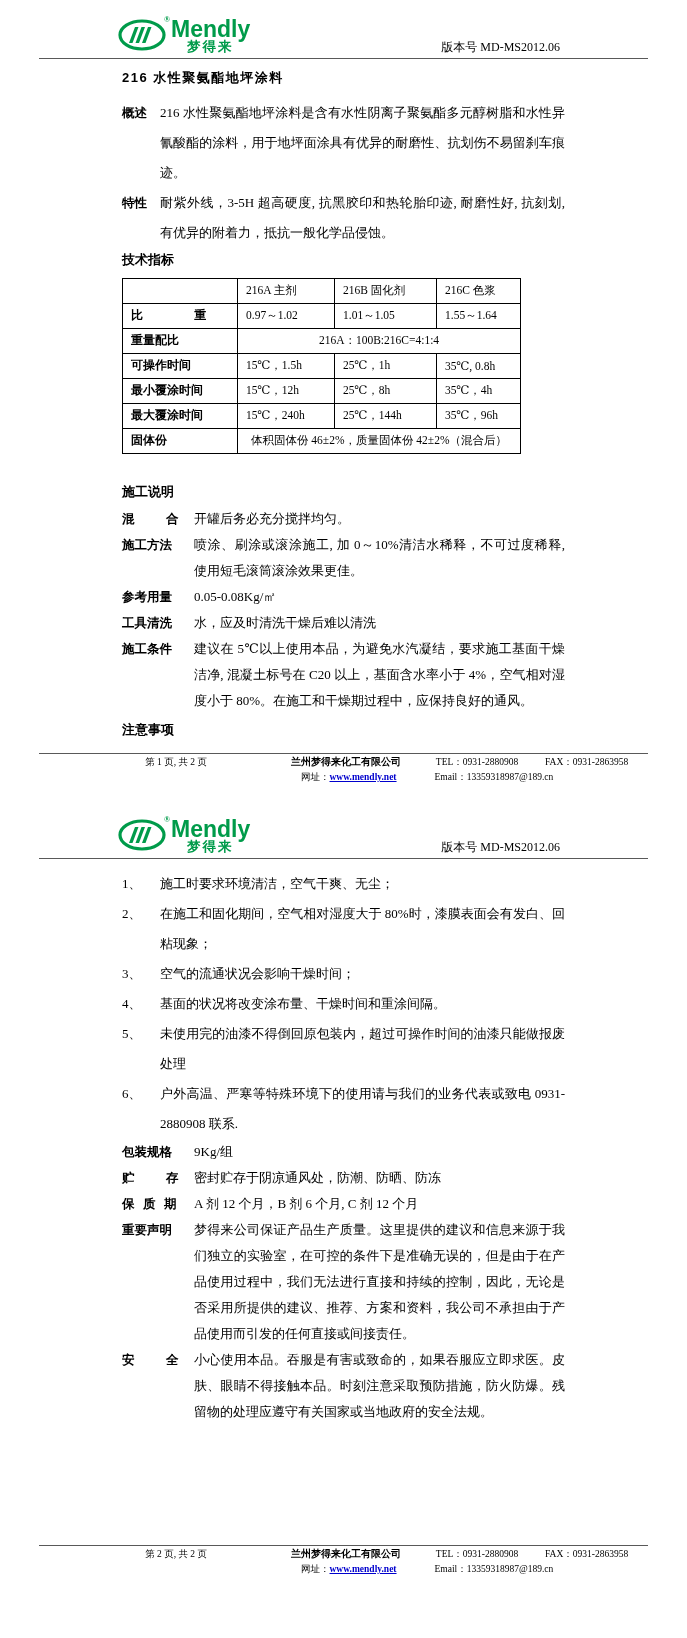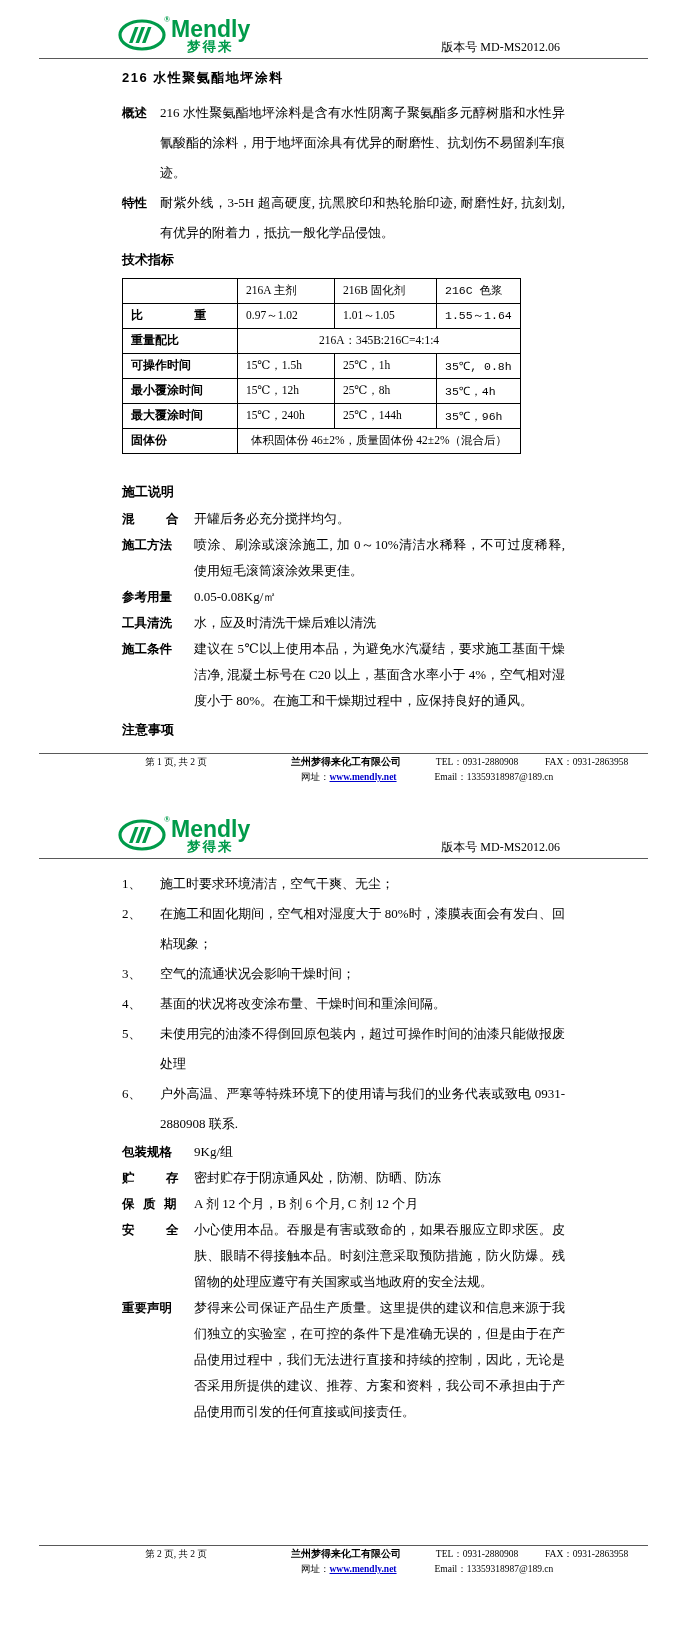--- a/index.html
+++ b/index.html
@@ -37,21 +37,21 @@
   .ws-table { word-spacing:48px; }
   .ws-wide  { word-spacing:28px; }
   .ws-small { word-spacing:5px; }
 
   
   table.tech { border-collapse:collapse; table-layout:fixed; width:390px; margin-top:4px; font-size:11.5px; }
   table.tech td { border:1px solid #000; height:24px; padding:0 2px 0 8px; overflow:hidden; white-space:nowrap; }
   table.tech td.c0 { width:104px; font-family:"Liberation Sans","DejaVu Sans",sans-serif; font-weight:bold; font-size:12px; }
   table.tech td.c1 { width:86px; }
   table.tech td.c2 { width:91px; }
-  table.tech td.c3 { width:73px;font-family:Liberation Mono, monospace; }
+  table.tech td.c3 { width:73px; }
   table.tech td.span { text-align:center; padding:0; }
 
   
   .note { display:flex; font-size:13px; line-height:30px; }
   .note .num { flex:0 0 38px; }
   .note .txt { flex:1; text-align:justify; }
 
   
   .footer { position:absolute; left:0; right:0; }
   .footer .rule { margin-top:0; }
@@ -117,21 +117,21 @@
         <td class="c3">216C 色浆</td>
       </tr>
       <tr>
         <td class="c0 ws-table">比 重</td>
         <td class="c1">0.97～1.02</td>
         <td class="c2">1.01～1.05</td>
         <td class="c3">1.55～1.64</td>
       </tr>
       <tr>
         <td class="c0">重量配比</td>
-        <td class="span" colspan="3">216A：345B:216C=4:1:4</td>
+        <td class="span" colspan="3">216A：100B:216C=4:1:4</td>
       </tr>
       <tr>
         <td class="c0">可操作时间</td>
         <td class="c1">15℃，1.5h</td>
         <td class="c2">25℃，1h</td>
         <td class="c3">35℃, 0.8h</td>
       </tr>
       <tr>
         <td class="c0">最小覆涂时间</td>
         <td class="c1">15℃，12h</td>
@@ -247,26 +247,26 @@
     </div>
     <div class="pair tight wide">
       <span class="lbl ws-wide">贮 存</span>
       <span class="txt">密封贮存于阴凉通风处，防潮、防晒、防冻</span>
     </div>
     <div class="pair tight wide">
       <span class="lbl ws-small">保 质 期</span>
       <span class="txt">A 剂 12 个月，B 剂 6 个月, C 剂 12 个月</span>
     </div>
     <div class="pair tight wide">
+      <span class="lbl">重要声明</span>
+      <span class="txt">梦得来公司保证产品生产质量。这里提供的建议和信息来源于我们独立的实验室，在可控的条件下是准确无误的，但是由于在产品使用过程中，我们无法进行直接和持续的控制，因此，无论是否采用所提供的建议、推荐、方案和资料，我公司不承担由于产品使用而引发的任何直接或间接责任。</span>
+    </div>
+    <div class="pair tight wide">
       <span class="lbl ws-wide">安 全</span>
       <span class="txt">小心使用本品。吞服是有害或致命的，如果吞服应立即求医。皮肤、眼睛不得接触本品。时刻注意采取预防措施，防火防爆。残留物的处理应遵守有关国家或当地政府的安全法规。</span>
-    </div>
-    <div class="pair tight wide">
-      <span class="lbl">重要声明</span>
-      <span class="txt">梦得来公司保证产品生产质量。这里提供的建议和信息来源于我们独立的实验室，在可控的条件下是准确无误的，但是由于在产品使用过程中，我们无法进行直接和持续的控制，因此，无论是否采用所提供的建议、推荐、方案和资料，我公司不承担由于产品使用而引发的任何直接或间接责任。</span>
     </div>
   </div>
 </div>
 
 <div class="footer f2">
   <div class="rule"></div>
   <div class="frow">
     <span class="f-page">第 2 页, 共 2 页</span>
     <span class="f-company">兰州梦得来化工有限公司</span>
     <span class="f-tel">TEL：0931-2880908</span>

